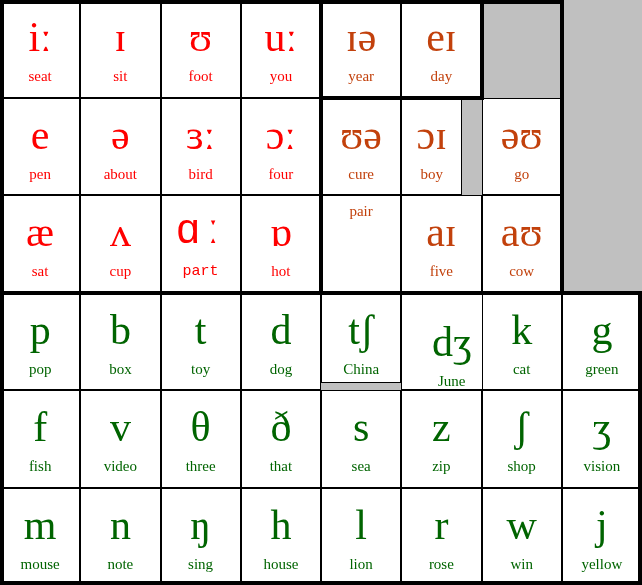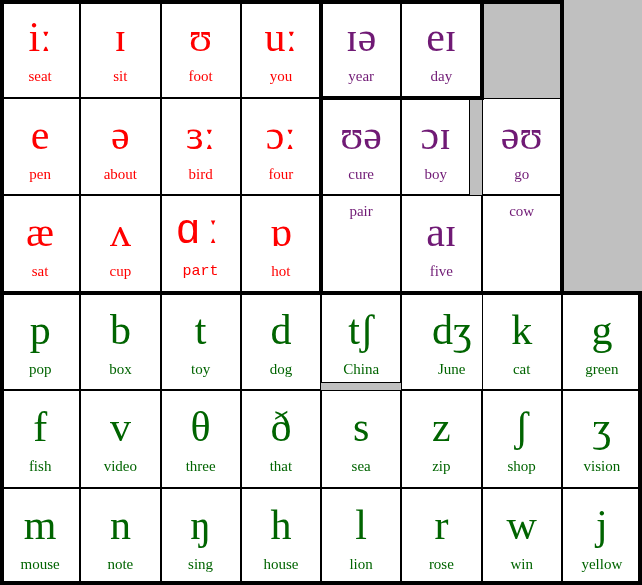--- a/index.html
+++ b/index.html
@@ -46,21 +46,21 @@
   }
   .word {
     font-size: 15px;
     line-height: 1;
     margin-top: 8px;
     white-space: nowrap;
   }
 
   
   .c-red   .symbol, .c-red   .word { color: #ff0000; }
-  .c-blue  .symbol, .c-blue  .word { color: #701a75; }
+  .c-blue  .symbol, .c-blue  .word { color: #c2410c; }
   .c-green .symbol, .c-green .word { color: #006400; }
 
   
   .frame {
     position: absolute;
     box-sizing: border-box;
     border: 4px solid #000000;
     pointer-events: none;
   }
 </style>
@@ -122,36 +122,37 @@
       <div class="word">year</div>
     </div>
     <div class="cell c-blue" style="left: 401.25px; top: 0px; width: 80.25px; height: 97.5px;">
       <div class="symbol">eɪ</div>
       <div class="word">day</div>
     </div>
     <div class="cell c-blue" style="left: 321px; top: 97.5px; width: 80.25px; height: 97.5px;">
       <div class="symbol">ʊə</div>
       <div class="word">cure</div>
     </div>
-    <div class="cell c-blue" style="left: 401.25px; top: 97.5px; width: 69px; height: 97.5px;">
+    <div class="cell c-blue" style="left: 401.25px; top: 97.5px; width: 61px; height: 97.5px;">
       <div class="symbol">ɔɪ</div>
       <div class="word">boy</div>
     </div>
     <div class="cell c-blue" style="left: 481.5px; top: 97.5px; width: 80.25px; height: 97.5px;">
       <div class="symbol">əʊ</div>
       <div class="word">go</div>
     </div>
     <div class="cell c-blue" style="left: 321px; top: 195px; width: 80.25px; height: 97.5px;">
       <div class="word">pair</div>
     </div>
     <div class="cell c-blue" style="left: 401.25px; top: 195px; width: 80.25px; height: 97.5px;">
       <div class="symbol">aɪ</div>
       <div class="word">five</div>
     </div>
     <div class="cell c-blue" style="left: 481.5px; top: 195px; width: 80.25px; height: 97.5px;">
+      <div class="symbol">aʊ</div>
       <div class="word">cow</div>
     </div>
     <div class="cell c-green" style="left: 0px; top: 292.5px; width: 80.25px; height: 97.5px;">
       <div class="symbol">p</div>
       <div class="word">pop</div>
     </div>
     <div class="cell c-green" style="left: 80.25px; top: 292.5px; width: 80.25px; height: 97.5px;">
       <div class="symbol">b</div>
       <div class="word">box</div>
     </div>
@@ -160,21 +161,21 @@
       <div class="word">toy</div>
     </div>
     <div class="cell c-green" style="left: 240.75px; top: 292.5px; width: 80.25px; height: 97.5px;">
       <div class="symbol">d</div>
       <div class="word">dog</div>
     </div>
     <div class="cell c-green" style="left: 321px; top: 292.5px; width: 80.25px; height: 90px;">
       <div class="symbol">tʃ</div>
       <div class="word">China</div>
     </div>
-    <div class="cell c-green" style="left: 401.25px; top: 292.5px; width: 101px; height: 97.5px;">
+    <div class="cell c-green" style="left: 401.25px; top: 292.5px; width: 101px; height: 97.5px; justify-content: flex-end;">
       <div class="symbol">dʒ</div>
       <div class="word">June</div>
     </div>
     <div class="cell c-green" style="left: 481.5px; top: 292.5px; width: 80.25px; height: 97.5px;">
       <div class="symbol">k</div>
       <div class="word">cat</div>
     </div>
     <div class="cell c-green" style="left: 561.75px; top: 292.5px; width: 80.25px; height: 97.5px;">
       <div class="symbol">g</div>
       <div class="word">green</div>

